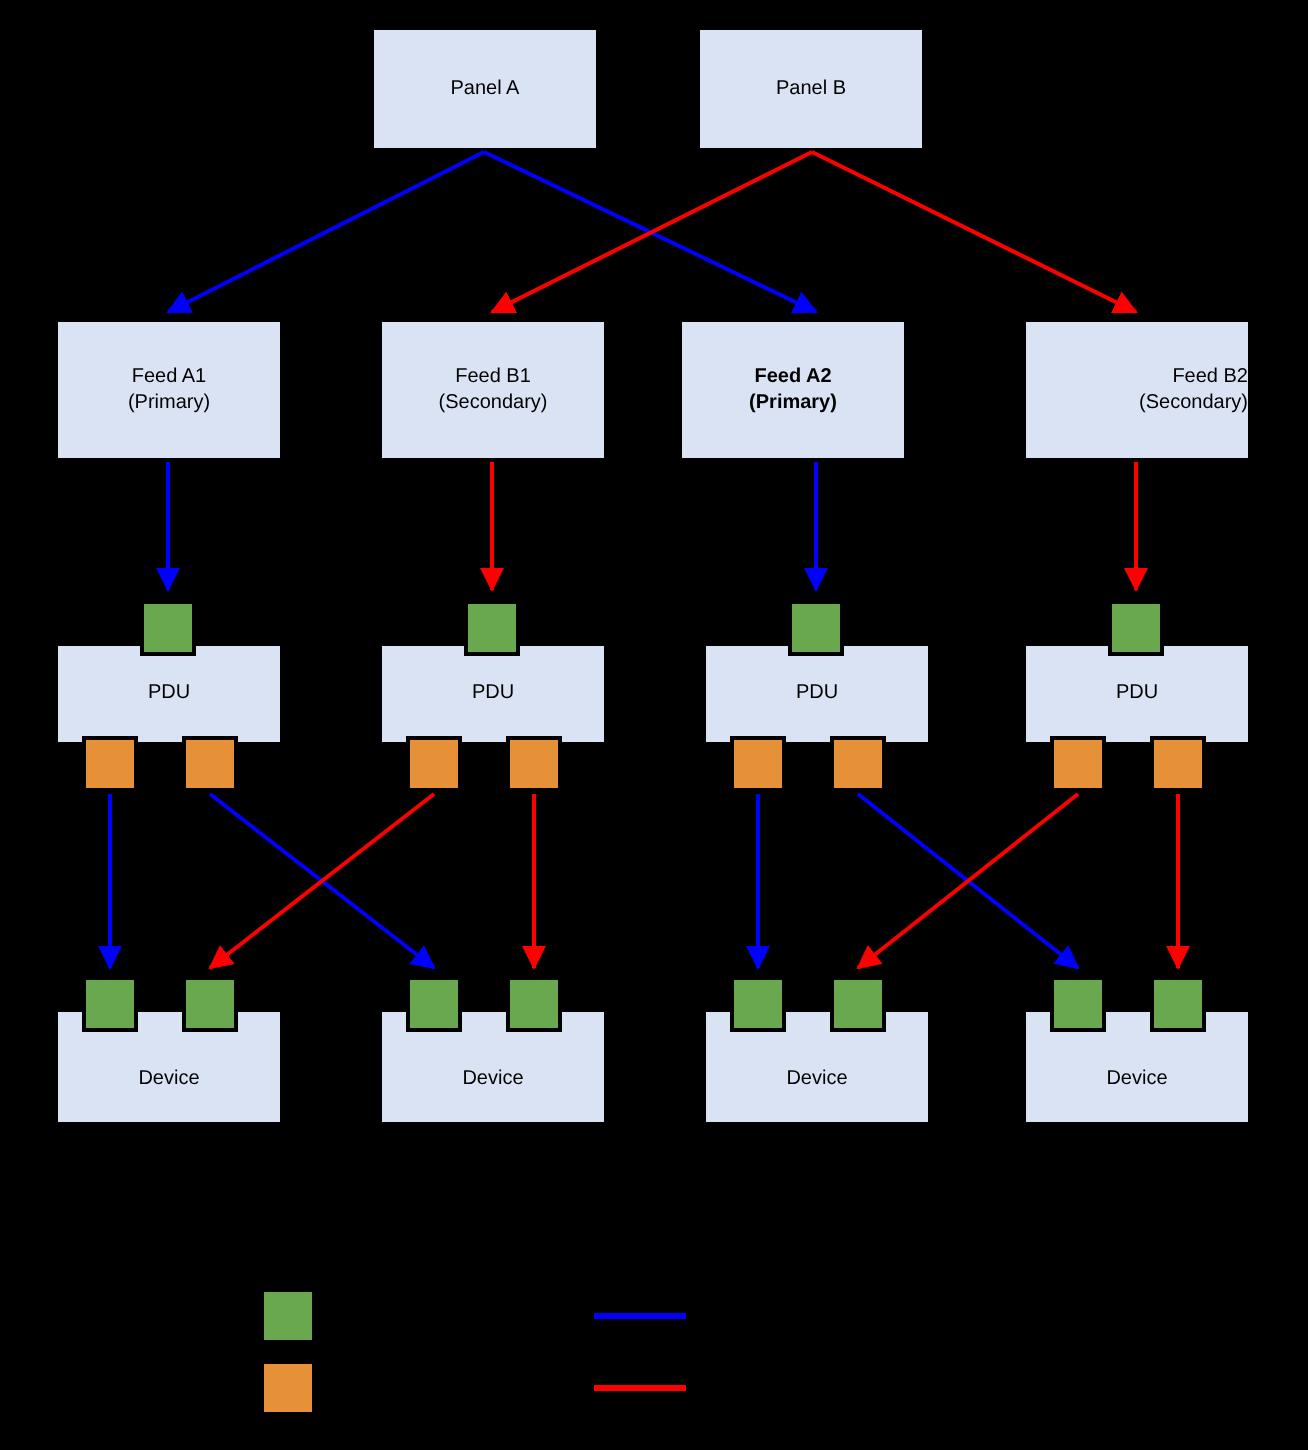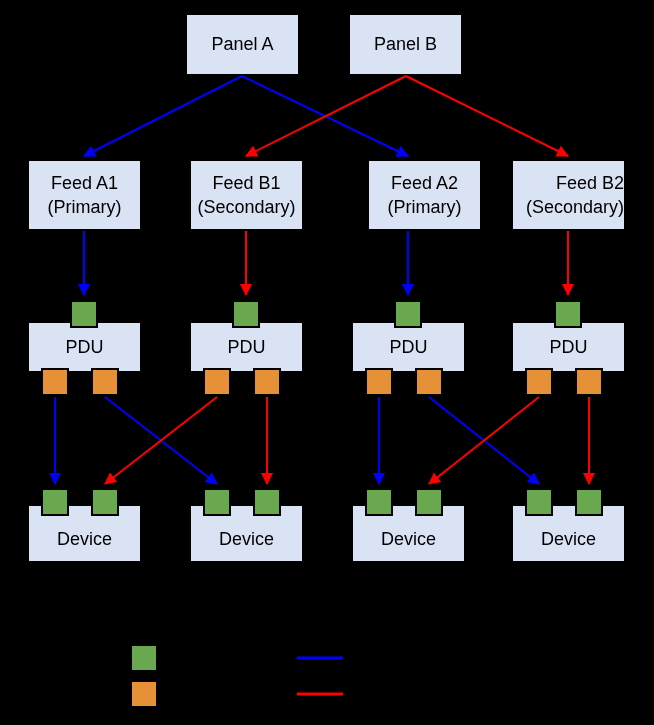--- a/index.html
+++ b/index.html
@@ -20,21 +20,21 @@
   .head-secondary { fill: var(--secondary-path, #ff0000); stroke: none; }
   .box {
     position: absolute;
     background: var(--box-fill, #dae3f3);
     border: 1px solid var(--box-border, #000);
     color: var(--box-text, #000);
     display: flex;
     flex-direction: column;
     align-items: center;
     justify-content: center;
-    font-size: 18px;
+    font-size: 10px;
     line-height: 1.35;
     text-align: center;
     box-sizing: border-box;
   }
   .device { padding-top: 12px; }
   .port {
     position: absolute;
     width: 28px;
     height: 28px;
     border: 2px solid var(--box-border, #000);
@@ -89,21 +89,21 @@
   </div>
 
   <div class="box feed" style="left:28px; top:160px; width:113px; height:70px;">
     <span>Feed A1</span>
     <span>(Primary)</span>
   </div>
   <div class="box feed" style="left:190px; top:160px; width:113px; height:70px;">
     <span>Feed B1</span>
     <span>(Secondary)</span>
   </div>
-  <div class="box feed" style="left:368px; top:160px; width:113px; height:70px;">
+  <div class="box feed" style="left:340px; top:160px; width:113px; height:70px;font-weight:bold;">
     <span>Feed A2</span>
     <span>(Primary)</span>
   </div>
   <div class="box feed" style="left:512px; top:160px; width:113px; height:70px;align-items:flex-end;">
     <span>Feed B2</span>
     <span>(Secondary)</span>
   </div>
 
   <div class="box pdu" style="left:28px; top:322px; width:113px; height:50px;">
     <span>PDU</span>

